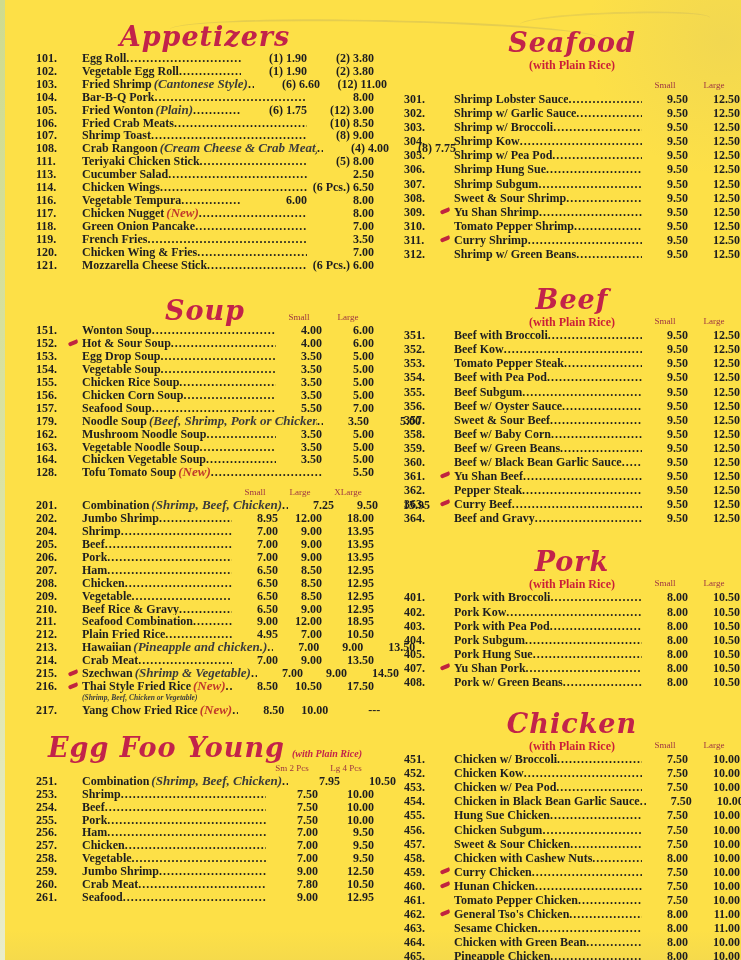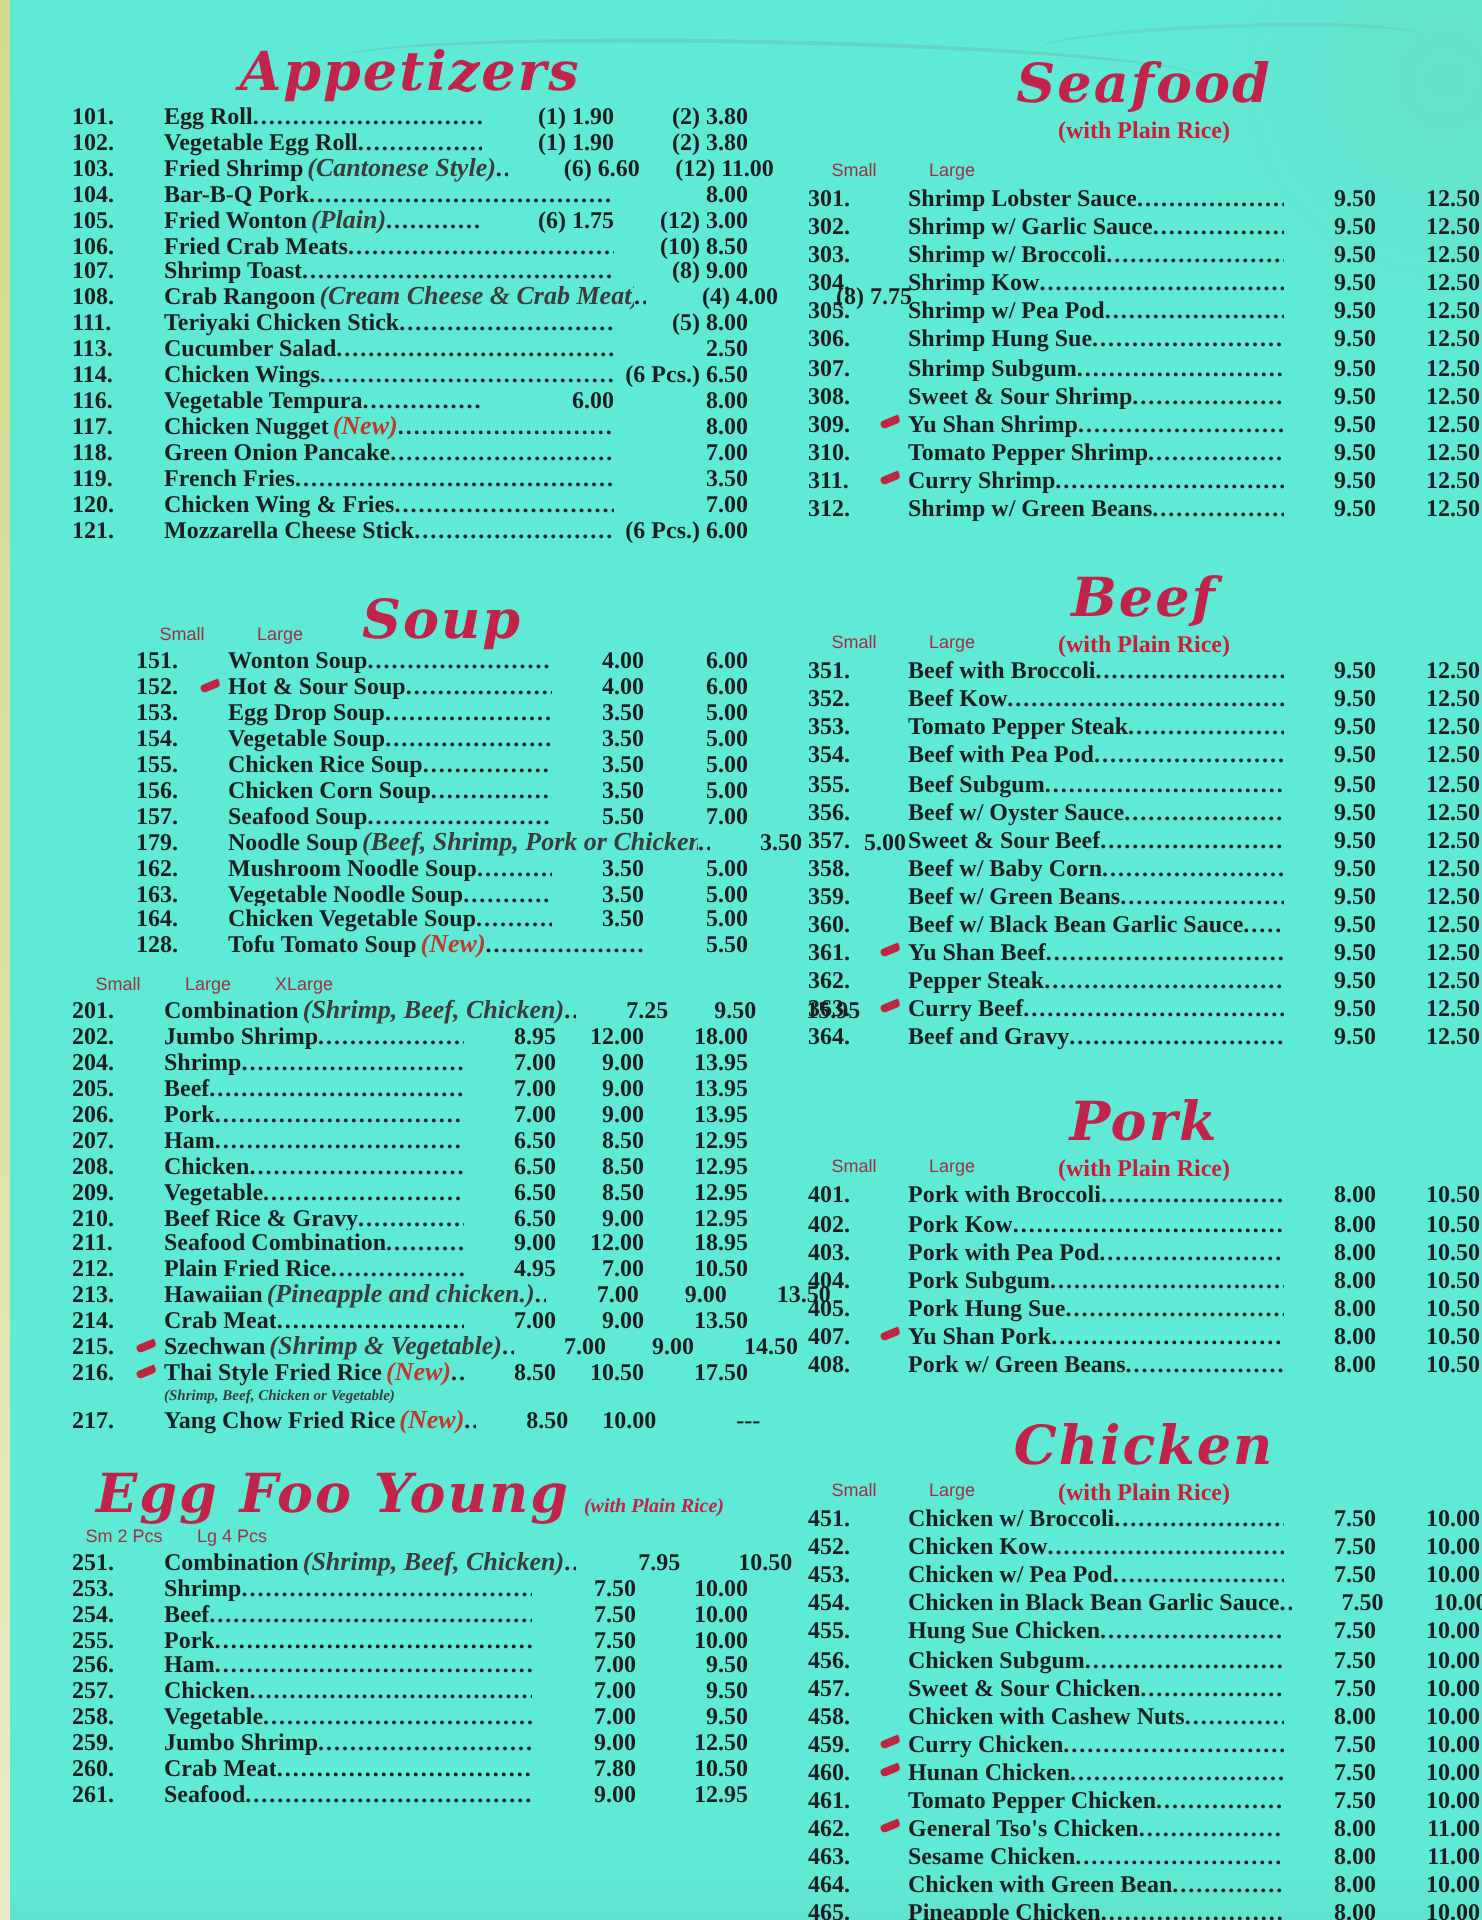--- a/index.html
+++ b/index.html
@@ -1,16 +1,16 @@
 <!DOCTYPE html>
 <html><head>
 <meta charset="utf-8">
 <style>
   html,body{margin:0;padding:0;background:#f2f1ee;}
-  #canvas{position:relative;width:741px;height:960px;background:#5eead4;overflow:hidden;
+  #canvas{position:relative;width:741px;height:960px;background:#fde047;overflow:hidden;
           font-family:"Liberation Serif",serif;}
   
   .edge-strip{position:absolute;left:0;top:0;width:5px;height:100%;
               background:linear-gradient(#cfdb8e,#dde4a8 60%,#e9ecc9);}
   .crease1{position:absolute;left:170px;top:20px;width:430px;height:26px;border-top:2px solid rgba(120,120,118,0.18);
            border-radius:50%;transform:rotate(1.2deg);}
   .crease2{position:absolute;left:520px;top:12px;width:190px;height:16px;border-top:2px solid rgba(120,120,118,0.14);
            border-radius:50%;transform:rotate(-2deg);}
   .smudge{position:absolute;right:0;top:0;width:180px;height:200px;
           background:radial-gradient(ellipse at 90% 20%,rgba(160,155,150,0.12),rgba(0,0,0,0) 60%);}
@@ -20,21 +20,21 @@
   .col{position:absolute;top:0;}
   .col-left{left:36px;width:338px;}
   .col-right{left:404px;width:336px;}
 
   .title-row{text-align:center;white-space:nowrap;}
   .title{font-family:"DejaVu Serif",serif;font-style:italic;font-weight:bold;
          font-size:27px;line-height:30px;color:#c2234a;letter-spacing:1px;}
   .subtitle-inline{font-size:10px;font-style:italic;font-weight:bold;color:#c2234a;margin-left:7px;}
   .subtitle{font-size:12px;font-weight:bold;color:#cb1f38;text-align:center;line-height:14px;}
 
-  .colheads{display:flex;font-family:Liberation Sans, sans-serif;
+  .colheads{display:flex;justify-content:flex-end;font-family:Liberation Serif, serif;
             font-size:9px;color:#9c3342;margin-bottom:2px;}
   .colheads span{text-align:center;flex:none;}
 
   .item{display:flex;align-items:baseline;font-size:12px;font-weight:bold;color:#1e1e20;line-height:12.9px;}
   .col-right .item{line-height:14.1px;}
   .num{flex:0 0 46px;position:relative;}
   .col-right .num{flex-basis:50px;}
   .name{white-space:nowrap;flex:none;max-width:235px;overflow:hidden;}
   .note{font-size:13px;font-style:italic;font-weight:600;color:#3c3c3c;padding-left:2px;}
   .note.red{color:#c0392b;}
@@ -45,21 +45,21 @@
 
   .pepper{position:absolute;right:4px;top:4px;width:10px;height:3.5px;background:#c0243f;
           border-radius:2px 0 2px 2px;transform:rotate(-22deg);}
 
   .w-app1{width:66px;} .w-app2{width:67px;}
   .w-two1{width:46px;} .w-two2{width:52px;}
   .w-three1{width:46px;} .w-three2{width:44px;} .w-three3{width:52px;}
   .w-egg1{width:52px;} .w-egg2{width:56px;}
 
   .section-appetizers{padding-top:22px;}
-  .section-soup{margin-top:25px;margin-left:32px;}
+  .section-soup{margin-top:25px;}
   .section-soup .colheads{margin-top:-14px;}
   .section-fried-rice{margin-top:21px;}
   .section-fried-rice .colheads{margin-top:-13px;}
   .section-egg-foo-young{margin-top:16px;}
   .section-egg-foo-young .colheads{margin-top:0;}
   .section-seafood{padding-top:28px;}
   .section-seafood .colheads{margin-top:8px;}
   .section-beef{margin-top:24px;}
   .section-beef .colheads{margin-top:-13px;}
   .section-pork{margin-top:22px;}

